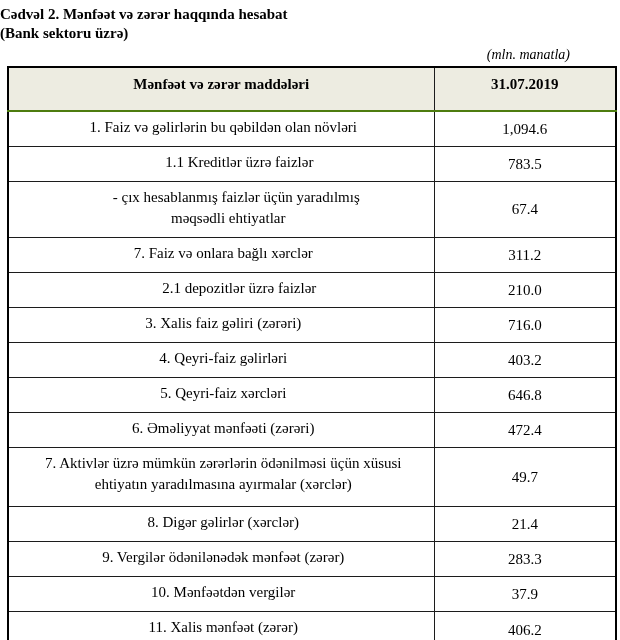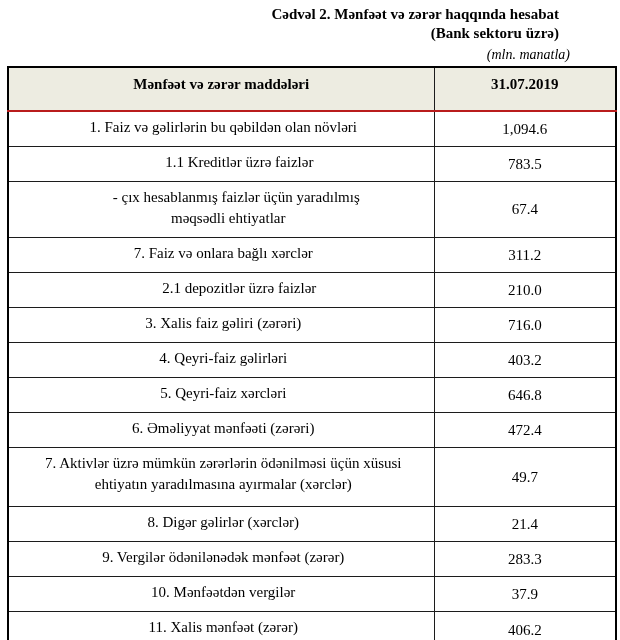--- a/index.html
+++ b/index.html
@@ -1,39 +1,39 @@
 <!DOCTYPE html>
 <html><head>
 <meta charset="utf-8">
 <style>
   html,body{margin:0;padding:0;background:#ffffff;}
   body{width:620px;height:640px;font-family:"Liberation Serif", serif;color:#000;}
   .page{position:relative;width:620px;height:640px;overflow:hidden;background:#fff;}
 
-  .title-block{position:absolute;top:5px;left:0;width:559px;text-align:right;}
+  .title-block{position:absolute;top:5px;left:0;width:559px;text-align:left;}
   .title-line{font-weight:bold;font-size:15px;line-height:19px;}
 
   .unit-note{position:absolute;top:47px;right:50px;font-style:italic;font-size:14px;}
 
   table.report{
     position:absolute;left:7px;top:66px;width:608px;
     border-collapse:collapse;table-layout:fixed;
     border:2px solid #000;
   }
   col.c-label{width:426px;}
   col.c-value{width:182px;}
 
   th,td{border:1px solid #1c1c1c;font-size:15px;}
   th{
     background:#edece1;
     font-weight:bold;
     vertical-align:top;
     padding-top:8px;
     text-align:center;
-    border-bottom:2px solid #b91c1c;
+    border-bottom:2px solid #4d7c0f;
   }
   td.label{
     vertical-align:top;
     text-align:center;
     padding:5px 8px 8px 12px;
     line-height:21px;
   }
   td.label.sub{padding-left:44px;}
   td.value{
     text-align:center;

